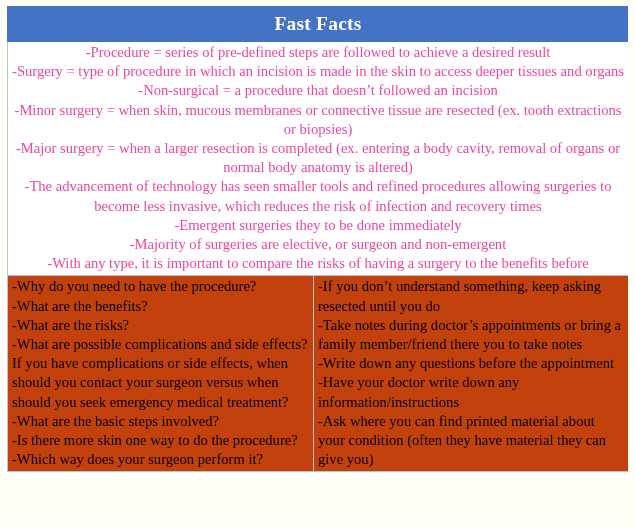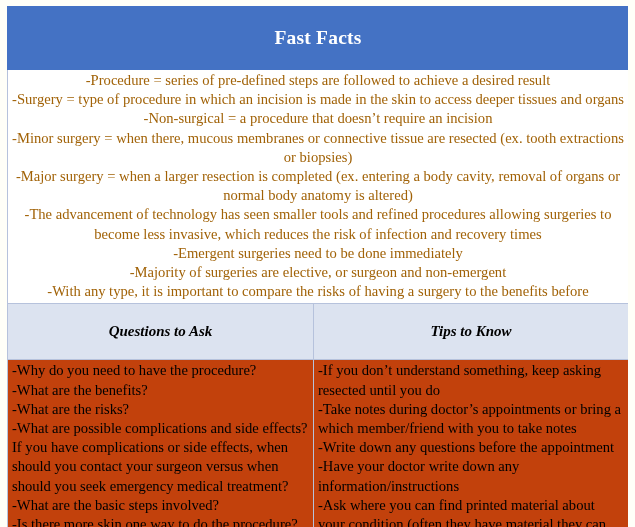--- a/index.html
+++ b/index.html
@@ -23,21 +23,21 @@
     box-sizing: border-box;
   }
   .table {
     width: 621px;
     border-collapse: collapse;
     table-layout: fixed;
     border: 1px solid #b6c2dc;
   }
   .table td {
     border: 1px solid #b6c2dc;
-    padding: 18px;
+    padding: 4px;
     vertical-align: top;
   }
   .title-row td {
     background: #4472c4;
     border: 1px solid #4472c4;
     text-align: center;
     color: #ffffff;
     font-weight: bold;
     font-size: 19.5px;
     line-height: 26px;
@@ -49,21 +49,21 @@
     text-align: center;
     color: #000000;
     font-weight: bold;
     font-size: 16px;
     line-height: 22px;
     height: 22px;
   }
   .body-row td {
     background: #ffffff;
     text-align: center;
-    color: #a16207;
+    color: #ec4899;
     font-size: 14.6px;
     line-height: 19.2px;
     padding: 1px 2px 2px 2px;
   }
   .body-row p {
     margin: 0;
   }
   .colhead-row td {
     background: #dce3f0;
     text-align: center;
@@ -98,46 +98,42 @@
       <col class="col-right">
     </colgroup>
     <tbody>
       <tr class="title-row">
         <td colspan="2">Fast Facts</td>
       </tr>
       <tr class="body-row">
         <td colspan="2">
           <p>-Procedure = series of pre-defined steps are followed to achieve a desired result</p>
           <p>-Surgery = type of procedure in which an incision is made in the skin to access deeper tissues and organs</p>
-          <p>-Non-surgical = a procedure that doesn’t require an incision</p>
-          <p>-Minor surgery = when there, mucous membranes or connective tissue are resected (ex. tooth extractions or biopsies)</p>
+          <p>-Non-surgical = a procedure that doesn’t followed an incision</p>
+          <p>-Minor surgery = when skin, mucous membranes or connective tissue are resected (ex. tooth extractions or biopsies)</p>
           <p>-Major surgery = when a larger resection is completed (ex. entering a body cavity, removal of organs or normal body anatomy is altered)</p>
           <p>-The advancement of technology has seen smaller tools and refined procedures allowing surgeries to become less invasive, which reduces the risk of infection and recovery times</p>
-          <p>-Emergent surgeries need to be done immediately</p>
+          <p>-Emergent surgeries they to be done immediately</p>
           <p>-Majority of surgeries are elective, or surgeon and non-emergent</p>
           <p>-With any type, it is important to compare the risks of having a surgery to the benefits before</p>
         </td>
-      </tr>
-      <tr class="colhead-row">
-        <td>Questions to Ask</td>
-        <td>Tips to Know</td>
       </tr>
       <tr class="cols-row">
         <td>
           <p>-Why do you need to have the procedure?</p>
           <p>-What are the benefits?</p>
           <p>-What are the risks?</p>
           <p>-What are possible complications and side effects? If you have complications or side effects, when should you contact your surgeon versus when should you seek emergency medical treatment?</p>
           <p>-What are the basic steps involved?</p>
           <p>-Is there more skin one way to do the procedure?</p>
           <p>-Which way does your surgeon perform it?</p>
         </td>
         <td>
           <p>-If you don’t understand something, keep asking resected until you do</p>
-          <p>-Take notes during doctor’s appointments or bring a which member/friend with you to take notes</p>
+          <p>-Take notes during doctor’s appointments or bring a family member/friend there you to take notes</p>
           <p>-Write down any questions before the appointment</p>
           <p>-Have your doctor write down any information/instructions</p>
           <p>-Ask where you can find printed material about your condition (often they have material they can give you)</p>
         </td>
       </tr>
     </tbody>
   </table>
 </div>
 
 </body></html>

